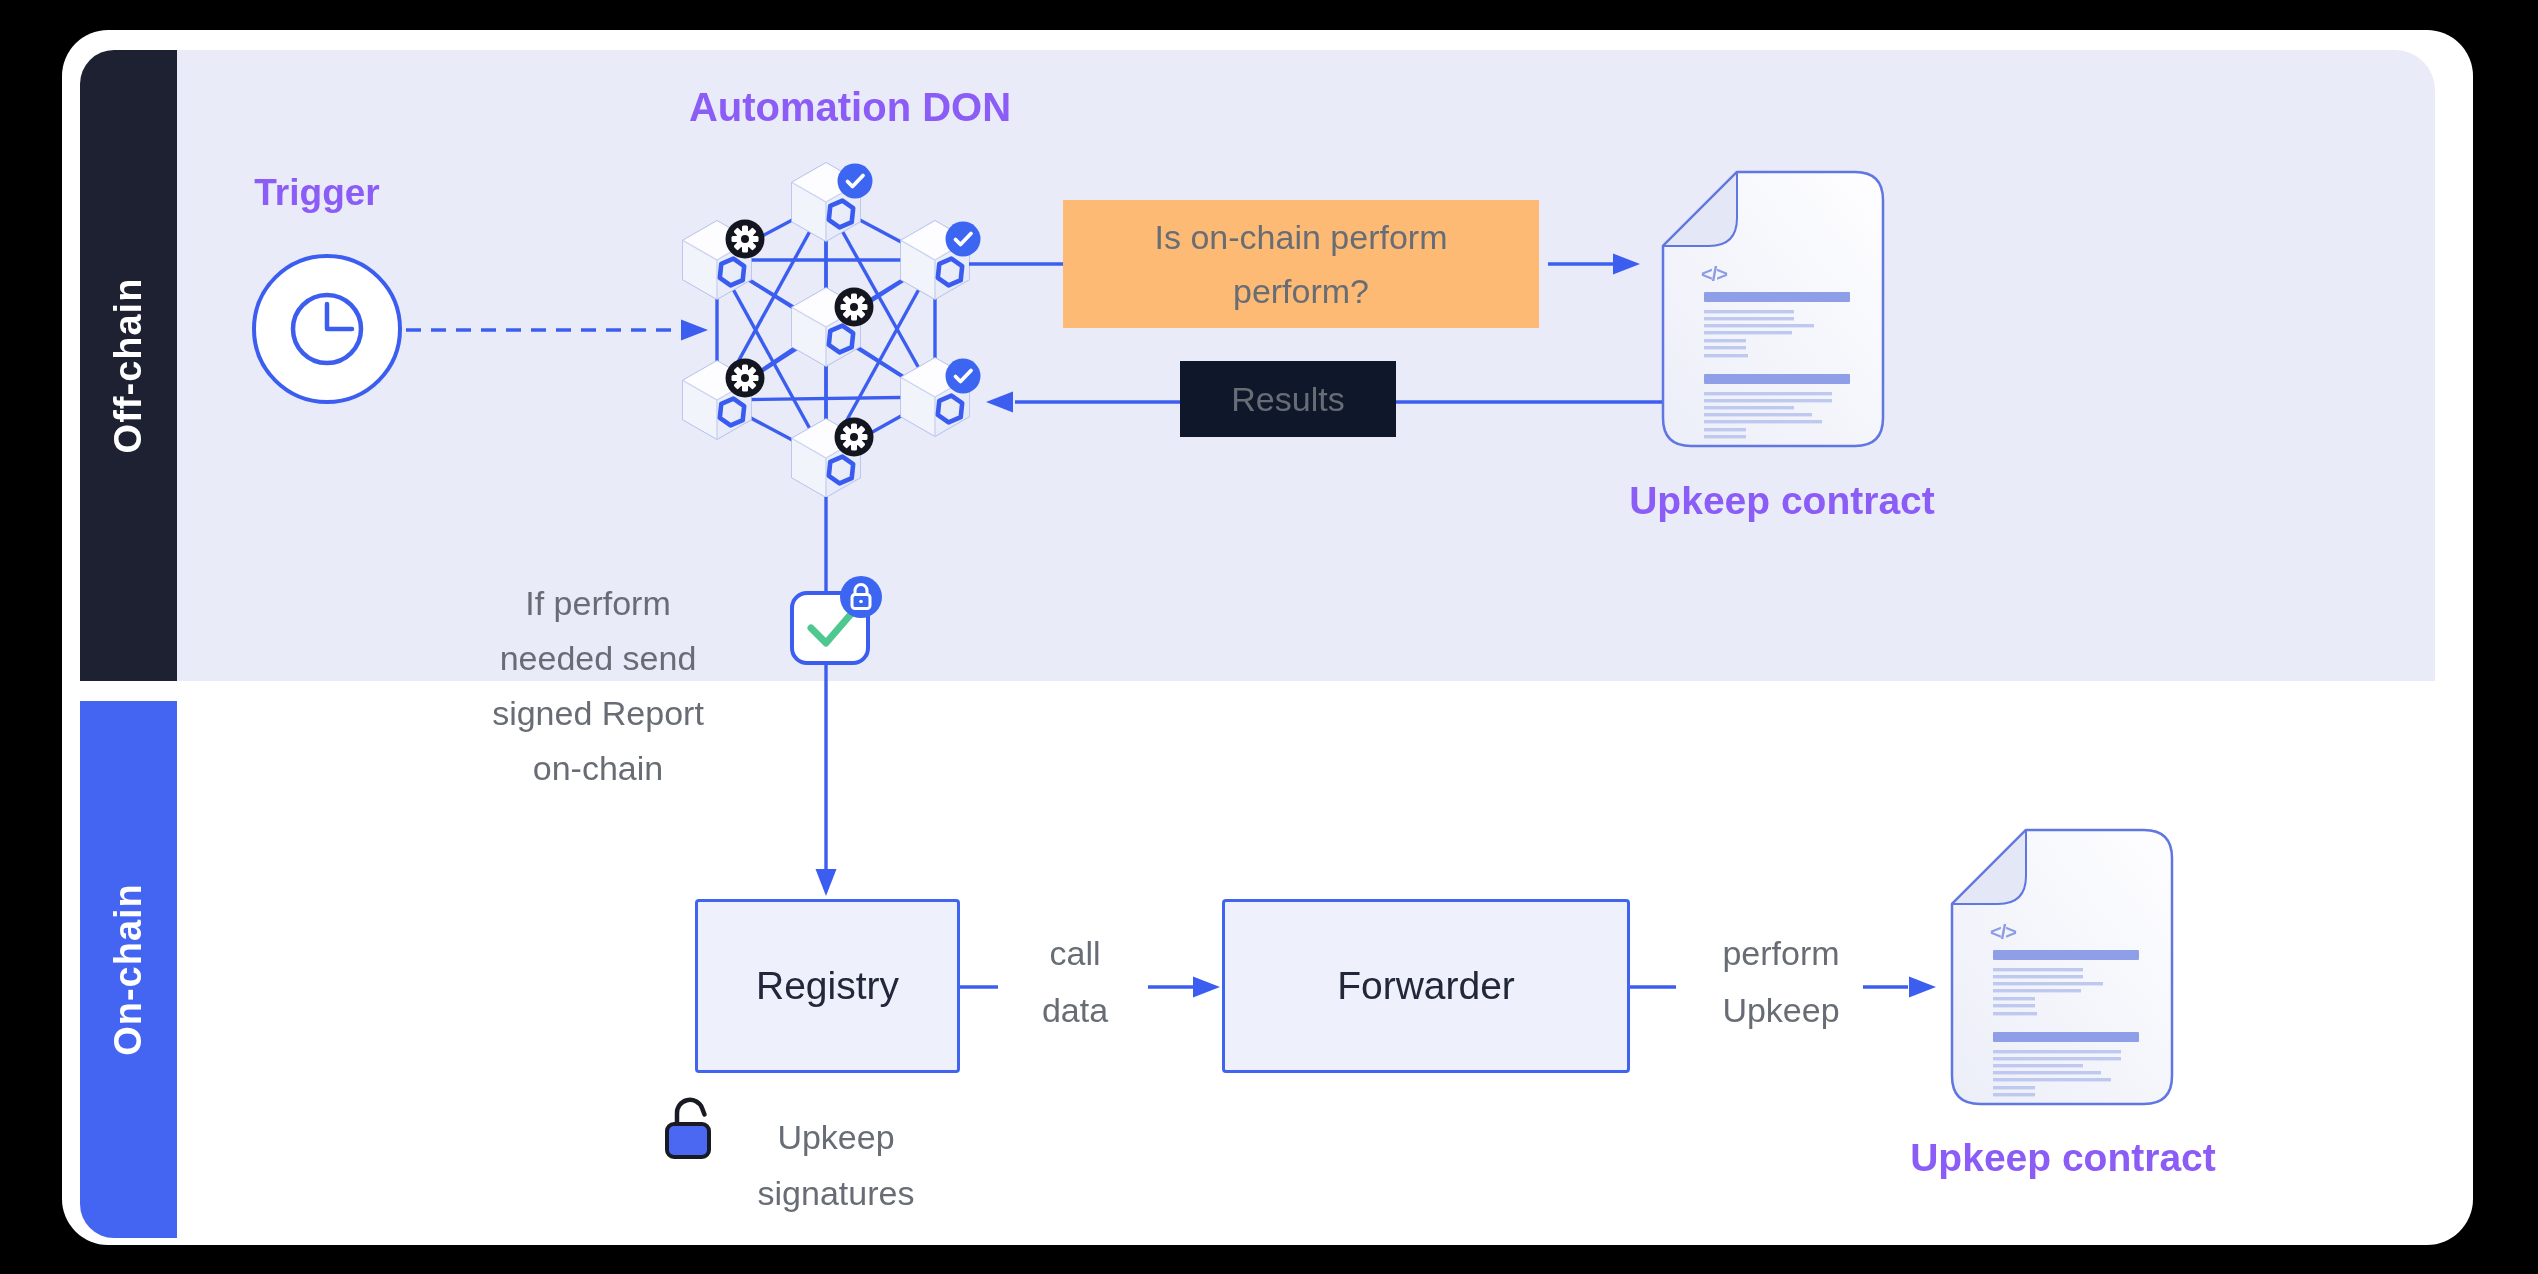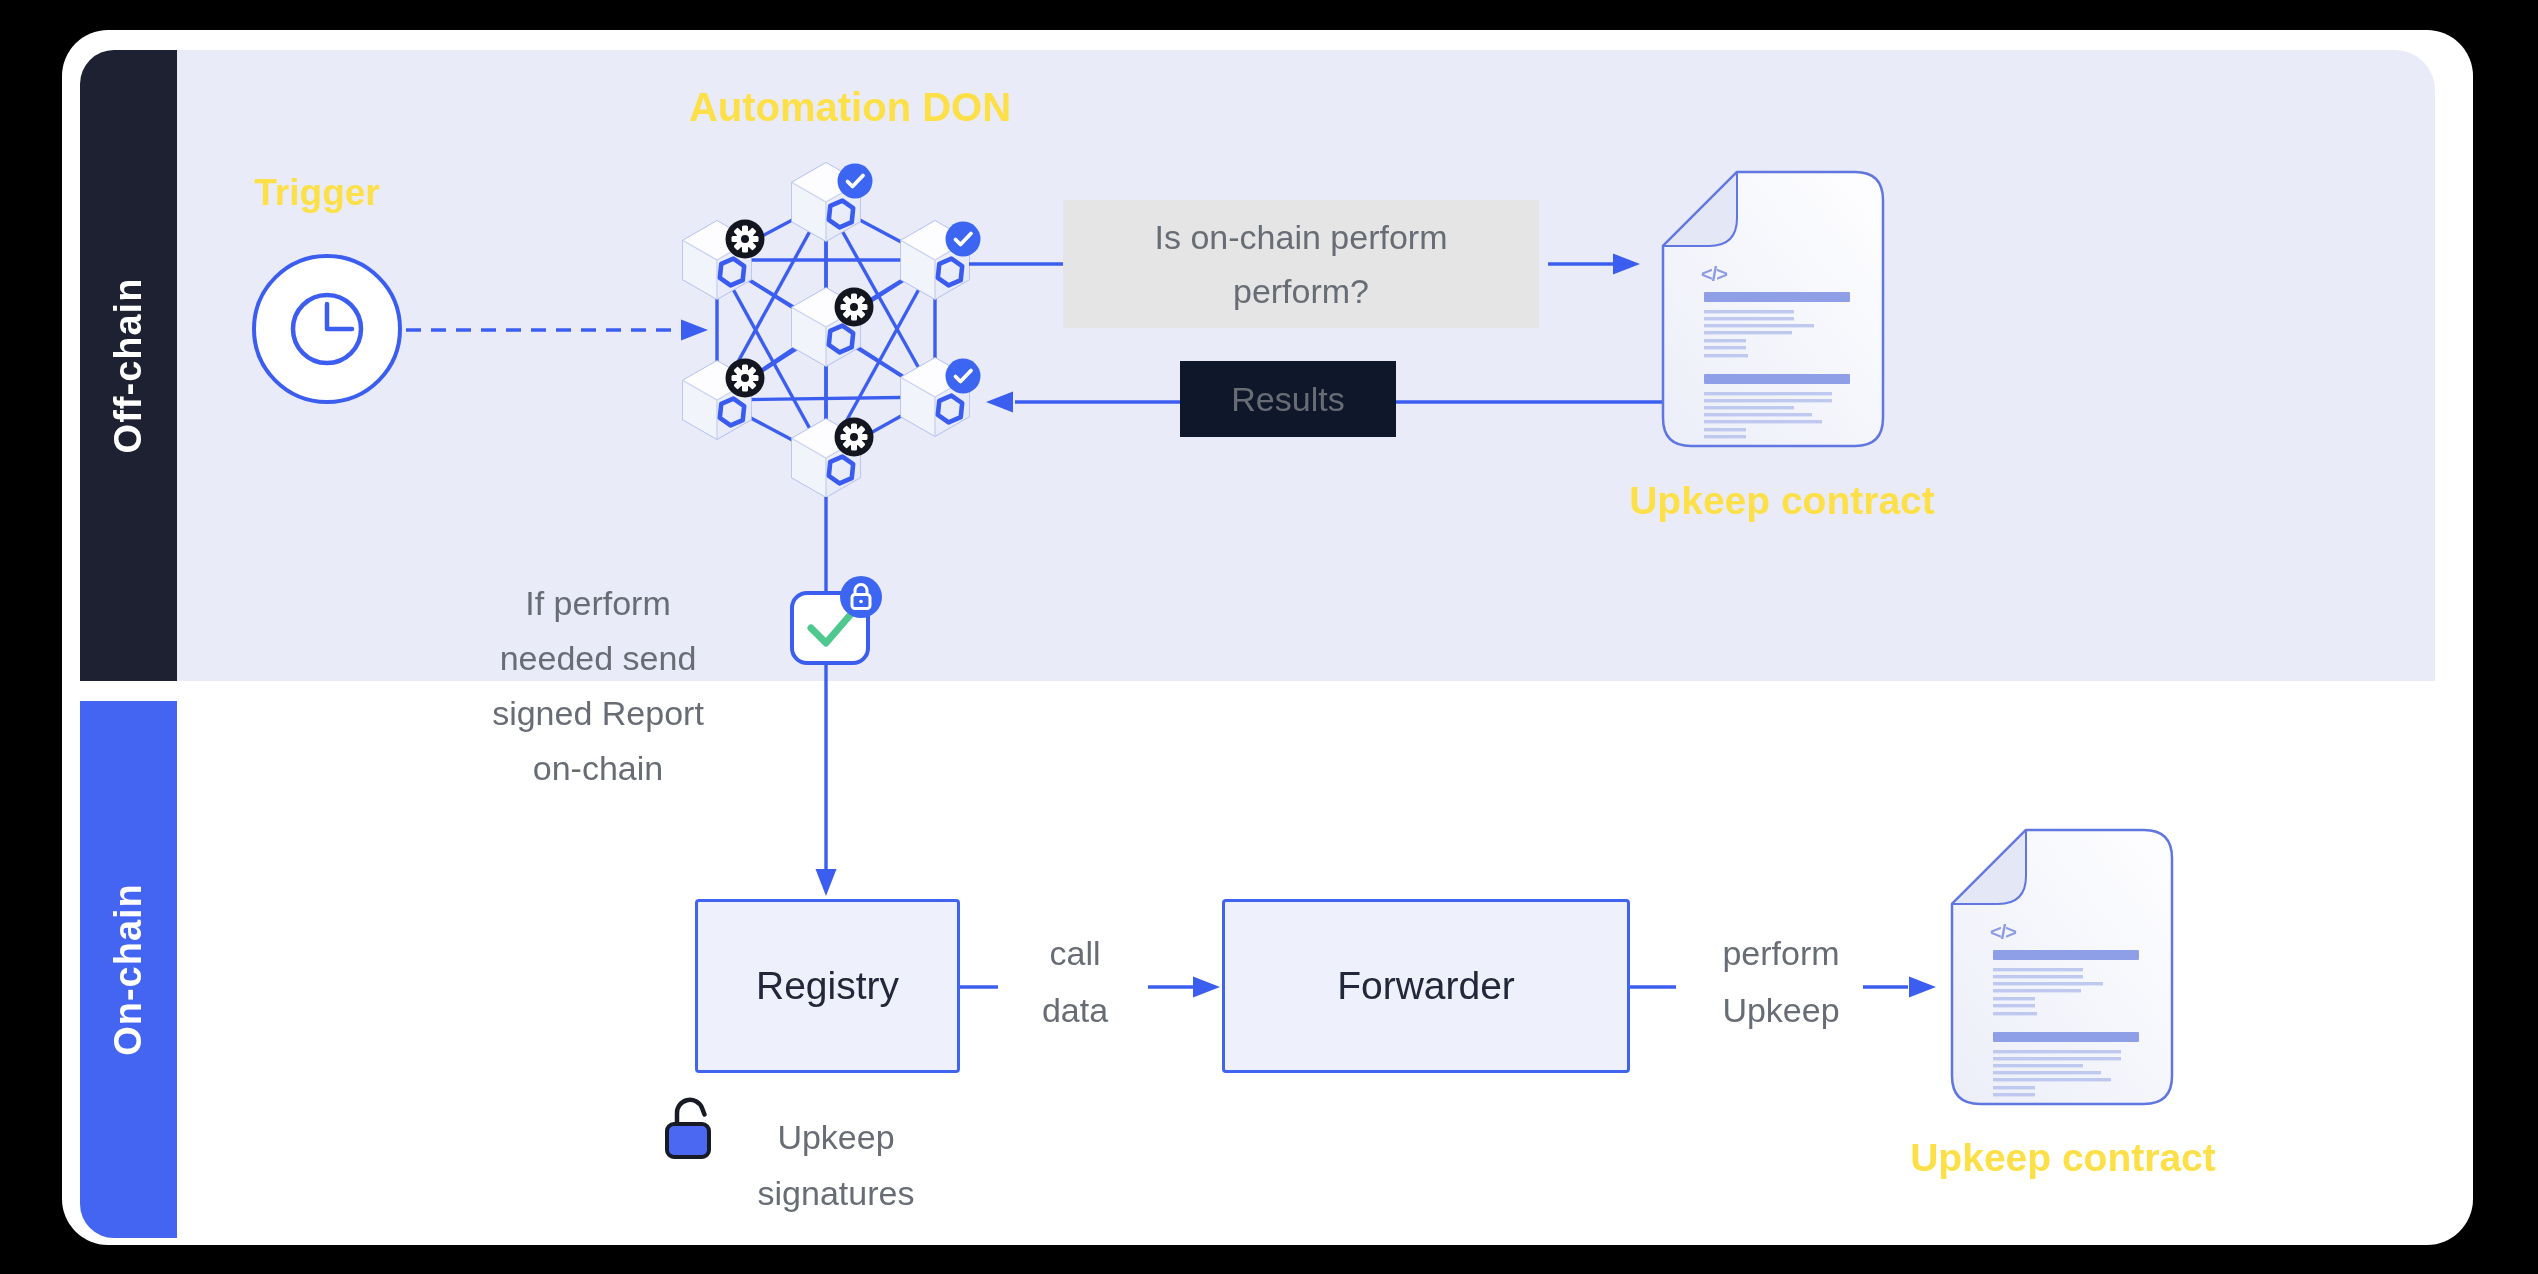--- a/index.html
+++ b/index.html
@@ -6,25 +6,25 @@
   .stage{position:relative;width:2538px;height:1274px;background:#000;overflow:hidden;
          font-family:"Liberation Sans","DejaVu Sans",sans-serif;}
   .page{position:absolute;left:62px;top:30px;width:2411px;height:1215px;background:#fff;border-radius:46px;}
   .offchain-panel{position:absolute;left:177px;top:50px;width:2258px;height:631px;background:#e9ebf9;border-radius:0 40px 0 0;}
   .sidebar{position:absolute;left:80px;width:97px;display:flex;align-items:center;justify-content:center;}
   .sidebar.dark{top:50px;height:631px;background:#1e2131;border-radius:34px 0 0 0;}
   .sidebar.blue{top:701px;height:537px;background:#4365f1;border-radius:0 0 0 34px;}
   .sidebar span{transform:rotate(-90deg);white-space:nowrap;color:#fff;font-weight:bold;font-size:38px;letter-spacing:1px;}
   .art{position:absolute;left:0;top:0;pointer-events:none;}
   .lbl{position:absolute;transform:translateX(-50%);text-align:center;}
-  .h-dark{color:#fde047;font-weight:bold;}
+  .h-dark{color:#8b5cf6;font-weight:bold;}
   .muted{color:#686d75;}
   .trigger-label{left:317px;top:172px;font-size:37px;}
   .don-title{left:850px;top:85px;font-size:40px;}
-  .question-block{left:1301px;top:200px;width:476px;background:#e5e5e5;padding:10px 0;font-size:34px;line-height:54px;}
+  .question-block{left:1301px;top:200px;width:476px;background:#fdba74;padding:10px 0;font-size:34px;line-height:54px;}
   .results-block{left:1288px;top:361px;width:216px;height:76px;background:#0f172a;font-size:34px;line-height:76px;}
   .report-note{left:598px;top:576px;width:400px;font-size:34px;line-height:55px;}
   .flow-box{position:absolute;box-sizing:border-box;height:174px;background:#eef0fc;border:3px solid #4164f0;
             border-radius:4px;display:flex;align-items:center;justify-content:center;font-size:39px;color:#222839;}
   .registry-box{left:695px;top:899px;width:265px;}
   .forwarder-box{left:1222px;top:899px;width:408px;}
   .calldata{left:1075px;top:925px;font-size:34px;line-height:57px;}
   .perform{left:1781px;top:925px;font-size:34px;line-height:57px;}
   .upkeep-title-top{left:1782px;top:479px;font-size:39px;}
   .upkeep-title-bottom{left:2063px;top:1136px;font-size:39px;}

